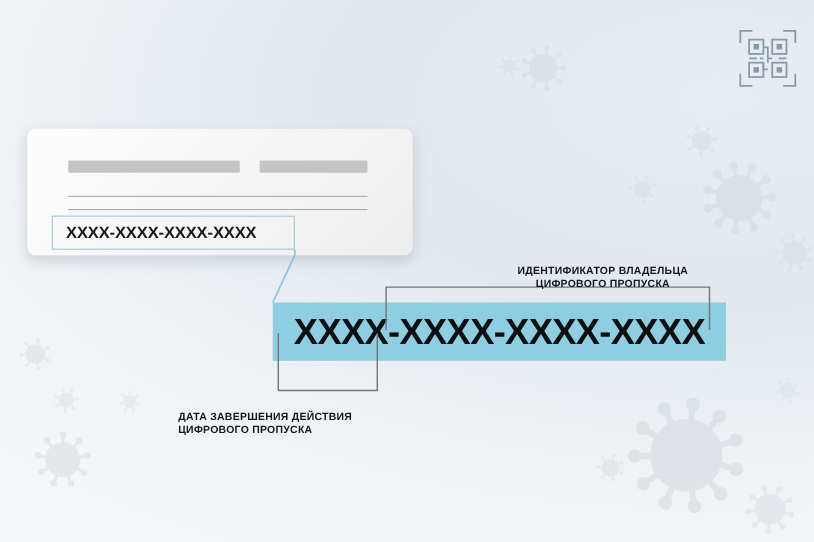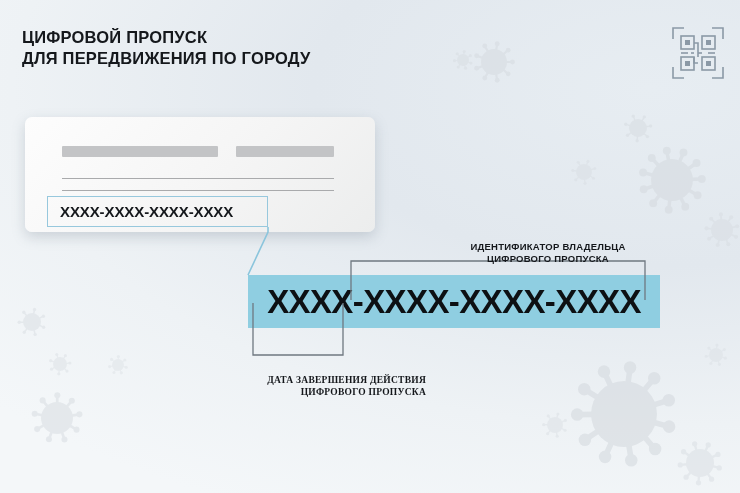--- a/index.html
+++ b/index.html
@@ -155,25 +155,24 @@
     white-space: nowrap;
     margin-top: 12px;
   }
   #label-owner-id {
     left: 398px;
     top: 229px;
     width: 300px;
     text-align: center;
   }
   #label-expiry {
-    left: 186px;
+    left: 162px;
     top: 362px;
     width: 240px;
-    text-align: right;
-    font-family: Liberation Serif, serif;
+    text-align: left;
   }
 </style>
 </head>
 <body>
 
 <div id="poster">
 
   <div id="virus-layer">
       <div class="virus" style="left: 494px; top: 62px; opacity: 0.55;">
         <svg width="45.86" height="45.86" viewBox="0 0 45.86 45.86">
@@ -468,24 +467,20 @@
           <circle cx="8.37" cy="22.03" r="1.60" fill="#d6dbe0"></circle>
           <line x1="7.15" y1="14.35" x2="3.68" y2="14.80" stroke="#d6dbe0" stroke-width="1.19" stroke-linecap="round"></line>
           <circle cx="3.68" cy="14.80" r="1.60" fill="#d6dbe0"></circle>
           <line x1="8.92" y1="9.05" x2="6.41" y2="6.61" stroke="#d6dbe0" stroke-width="1.19" stroke-linecap="round"></line>
           <circle cx="6.41" cy="6.61" r="1.60" fill="#d6dbe0"></circle>
           <circle cx="13.54" cy="13.54" r="7" fill="#d6dbe0"></circle>
         </svg>
       </div>
     </div>
 
-  <div id="title-block">
-    <div class="title-line">ЦИФРОВОЙ ПРОПУСК</div>
-    <div class="title-line">ДЛЯ ПЕРЕДВИЖЕНИЯ ПО ГОРОДУ</div>
-  </div>
 
   <div id="qr-icon">
     <svg width="54" height="54" viewBox="0 0 54 54" fill="none">
       <g stroke="#8b99a6" stroke-width="1.6" fill="none">
         <path d="M2 13 V2 H13"></path>
         <path d="M41 2 H52 V13"></path>
         <path d="M52 41 V52 H41"></path>
         <path d="M13 52 H2 V41"></path>
       </g>
       <g stroke="#8b99a6" stroke-width="1.6" fill="none">

